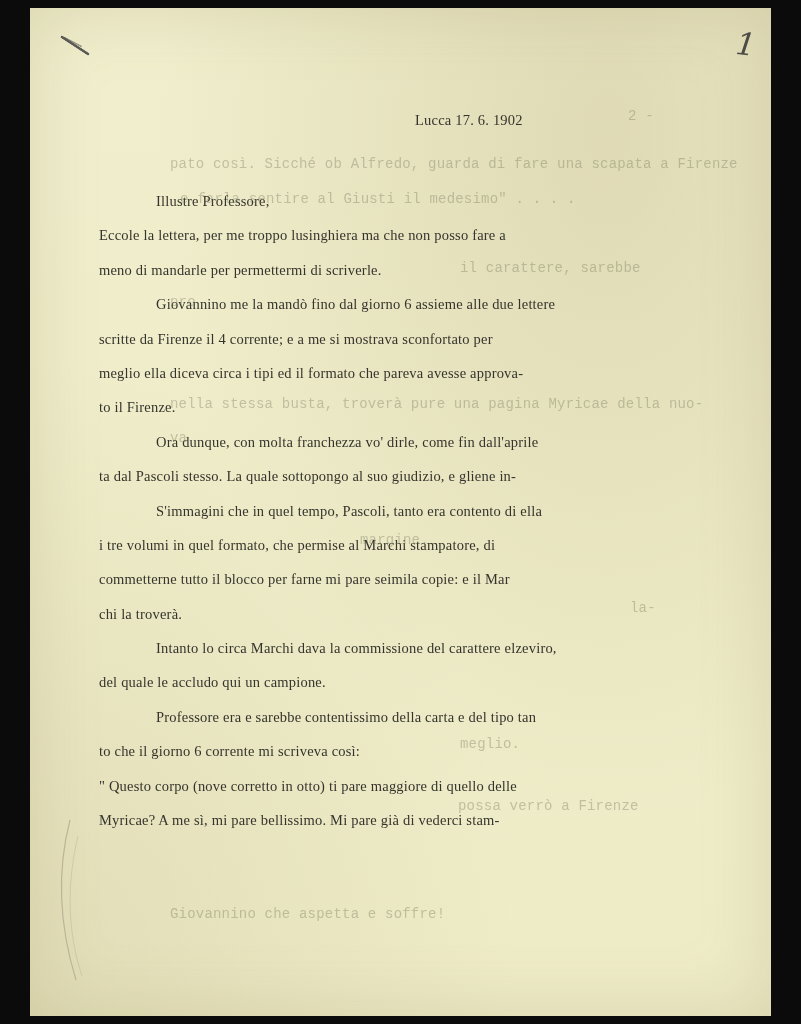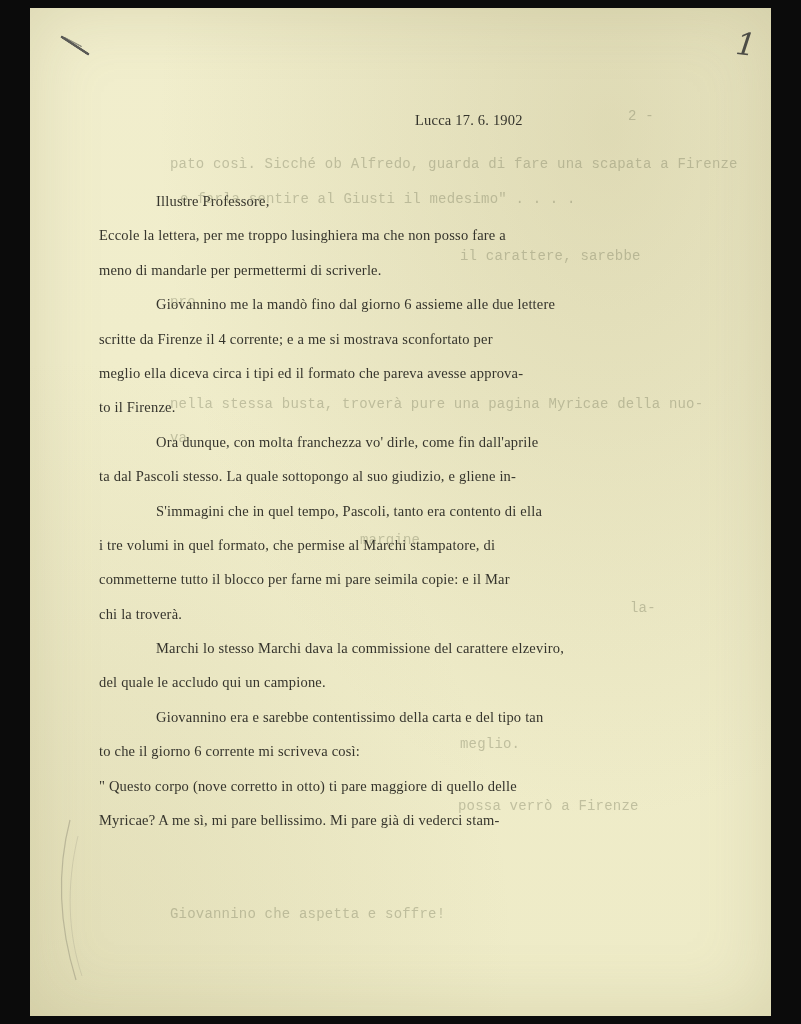--- a/index.html
+++ b/index.html
@@ -63,33 +63,33 @@
         <div class="line indent">Giovannino me la mandò fino dal giorno 6 assieme alle due lettere</div>
         <div class="line">scritte da Firenze il 4 corrente; e a me si mostrava sconfortato per</div>
         <div class="line">meglio ella diceva circa i tipi ed il formato che pareva avesse approva-</div>
         <div class="line">to il Firenze.</div>
         <div class="line indent">Ora dunque, con molta franchezza vo' dirle, come fin dall'aprile</div>
         <div class="line">ta dal Pascoli stesso. La quale sottopongo al suo giudizio, e gliene in-</div>
         <div class="line indent">S'immagini che in quel tempo, Pascoli, tanto era contento di ella</div>
         <div class="line">i tre volumi in quel formato, che permise al Marchi stampatore, di</div>
         <div class="line">commetterne tutto il blocco per farne mi pare seimila copie: e il Mar</div>
         <div class="line">chi la troverà.</div>
-        <div class="line indent">Marchi lo stesso Marchi dava la commissione del carattere elzeviro,</div>
+        <div class="line indent">Intanto lo circa Marchi dava la commissione del carattere elzeviro,</div>
         <div class="line">del quale le accludo qui un campione.</div>
-        <div class="line indent">Giovannino era e sarebbe contentissimo della carta e del tipo tan</div>
+        <div class="line indent">Professore era e sarebbe contentissimo della carta e del tipo tan</div>
         <div class="line">to che il giorno 6 corrente mi scriveva così:</div>
         <div class="line">" Questo corpo (nove corretto in otto) ti pare maggiore di quello delle</div>
         <div class="line">Myricae? A me sì, mi pare bellissimo. Mi pare già di vederci stam-</div>
       </div>
 
     <div id="ghost-layer">
         <div class="ghost" style="top: 100px; left: 598px;">2 -</div>
         <div class="ghost" style="top: 148px; left: 140px; text-align: center;">pato così. Sicché ob Alfredo, guarda di fare una scapata a Firenze</div>
         <div class="ghost" style="top: 183px; left: 150px;">e farla sentire al Giusti il medesimo" . . . .</div>
-        <div class="ghost" style="top: 240px; left: 430px;">il carattere, sarebbe</div>
+        <div class="ghost" style="top: 252px; left: 430px;">il carattere, sarebbe</div>
         <div class="ghost" style="top: 286px; left: 140px;">pro</div>
         <div class="ghost" style="top: 388px; left: 140px;">nella stessa busta, troverà pure una pagina Myricae della nuo-</div>
         <div class="ghost" style="top: 422px; left: 140px;">va</div>
         <div class="ghost" style="top: 524px; left: 330px;">margine.</div>
         <div class="ghost" style="top: 592px; left: 600px;">la-</div>
         <div class="ghost" style="top: 728px; left: 430px;">meglio.</div>
         <div class="ghost" style="top: 790px; left: 428px;">possa verrò a Firenze</div>
         <div class="ghost" style="top: 898px; left: 140px;">Giovannino che aspetta e soffre!</div>
       </div>
 

